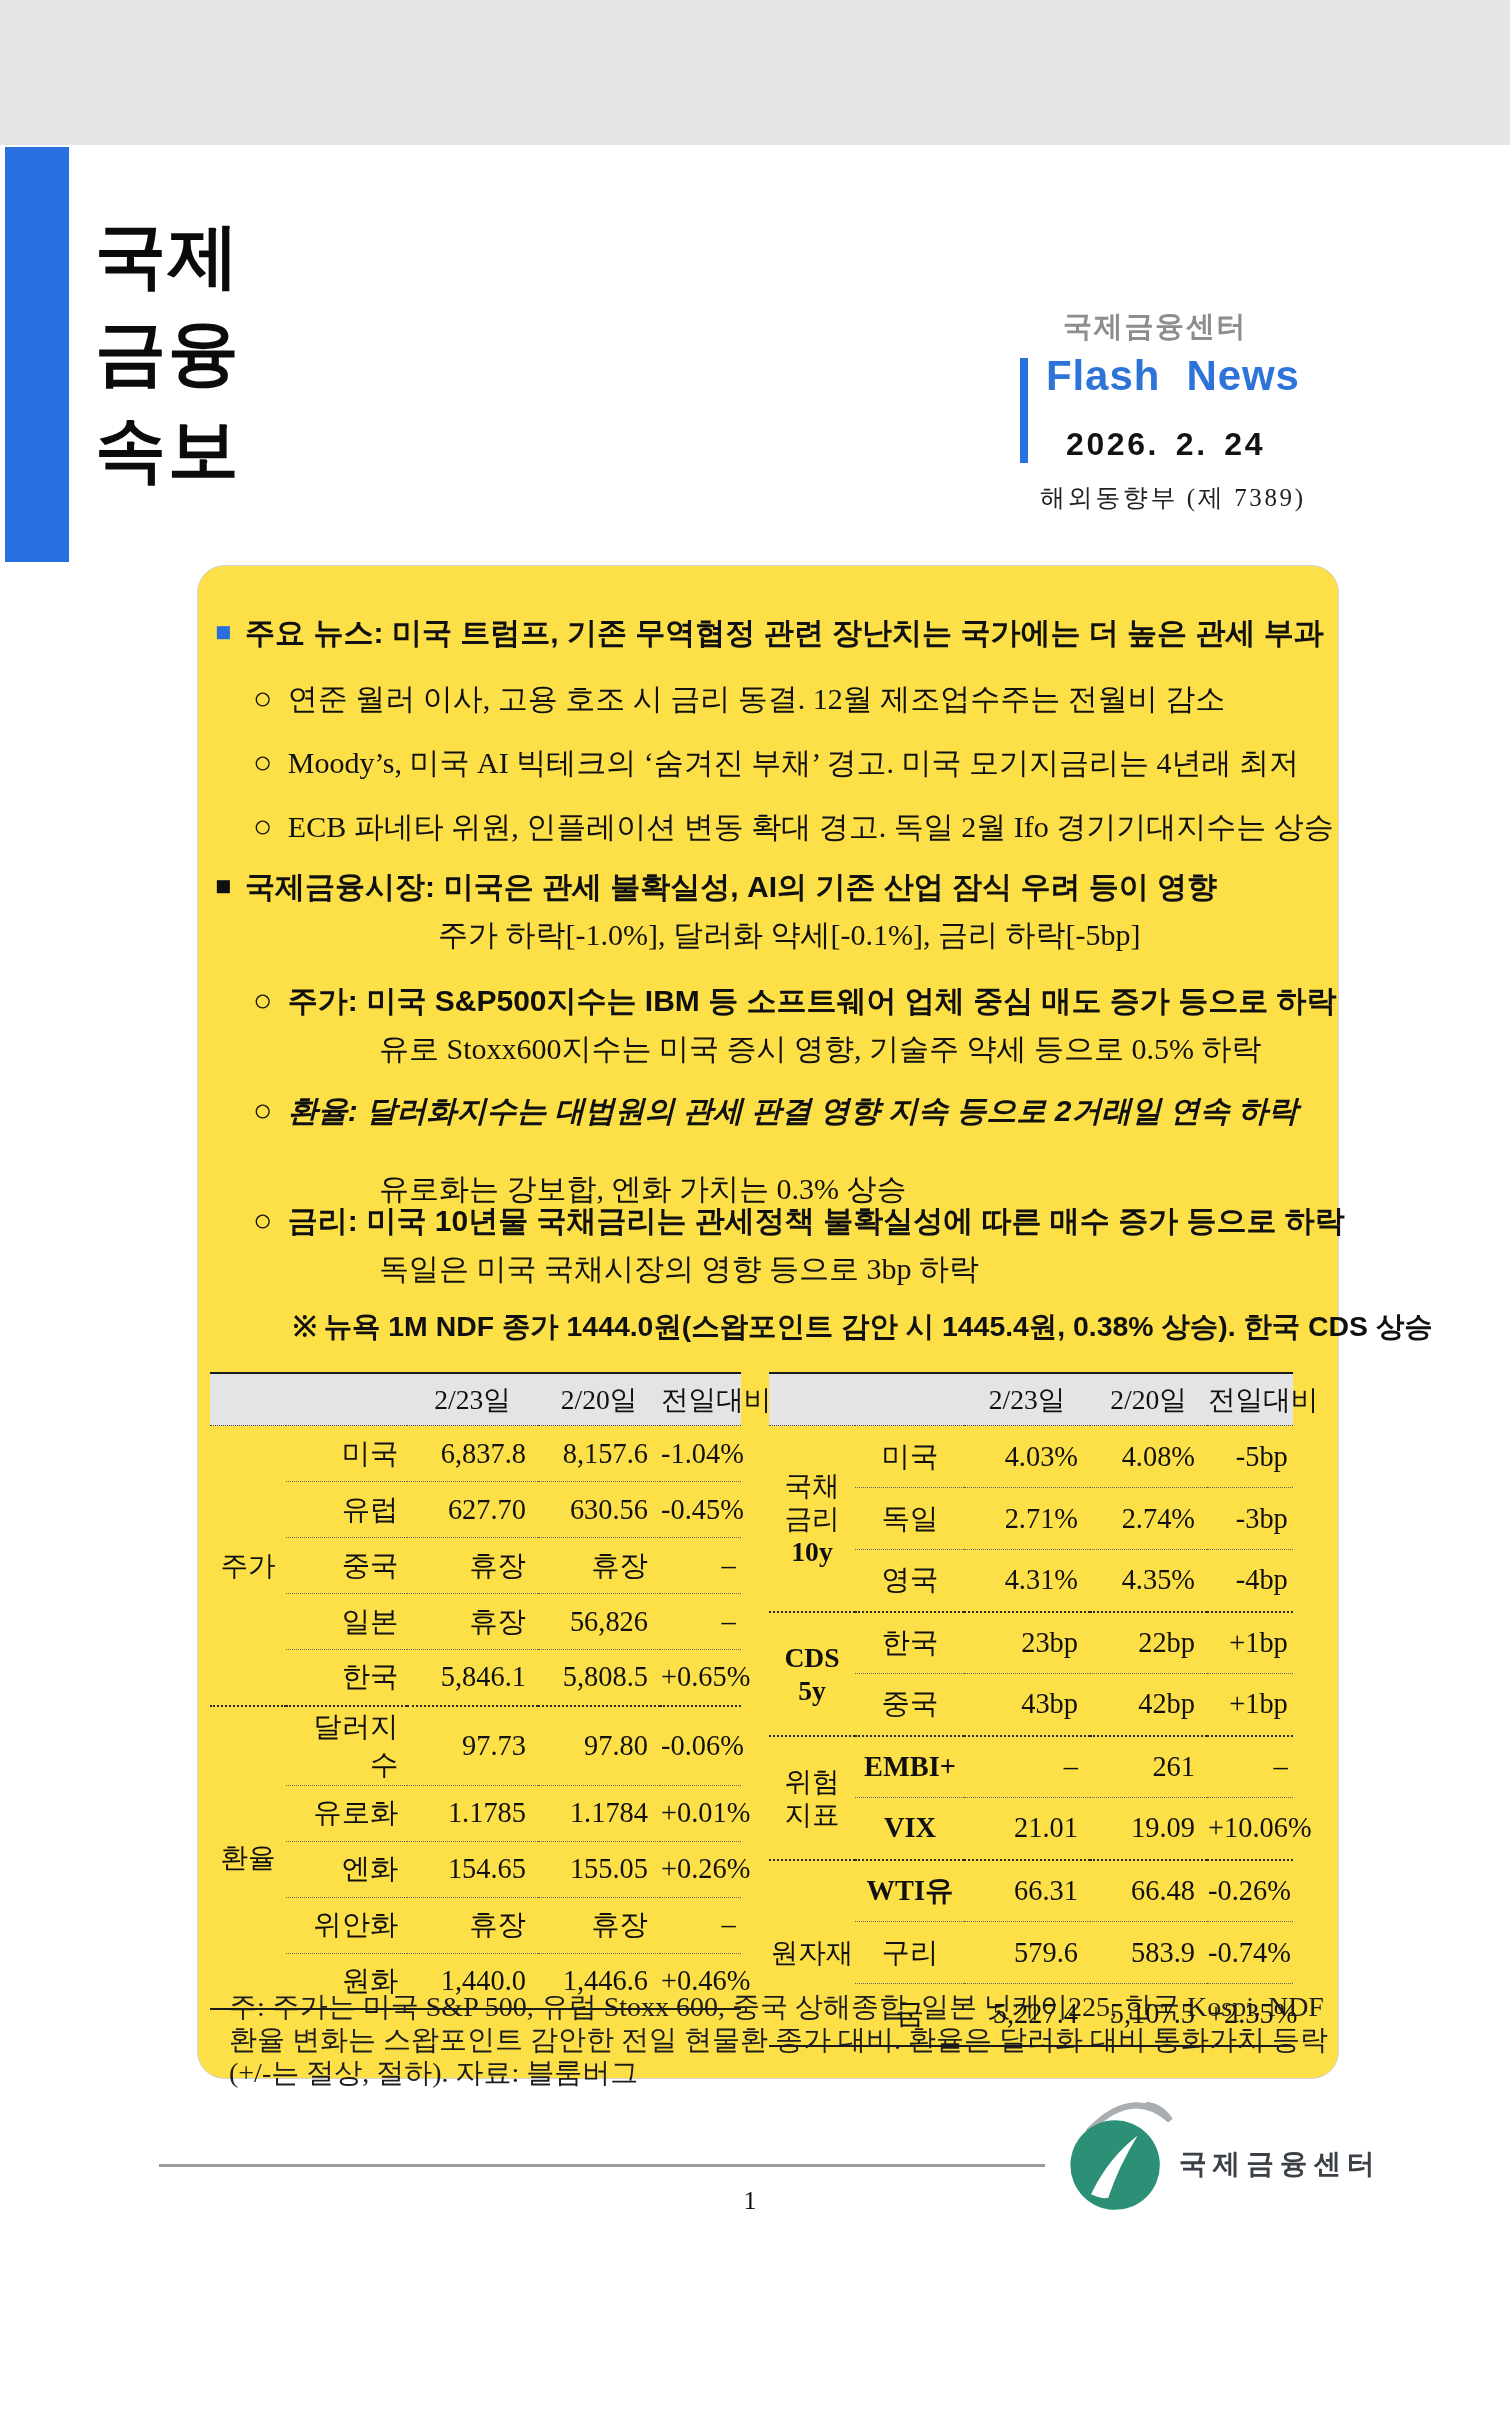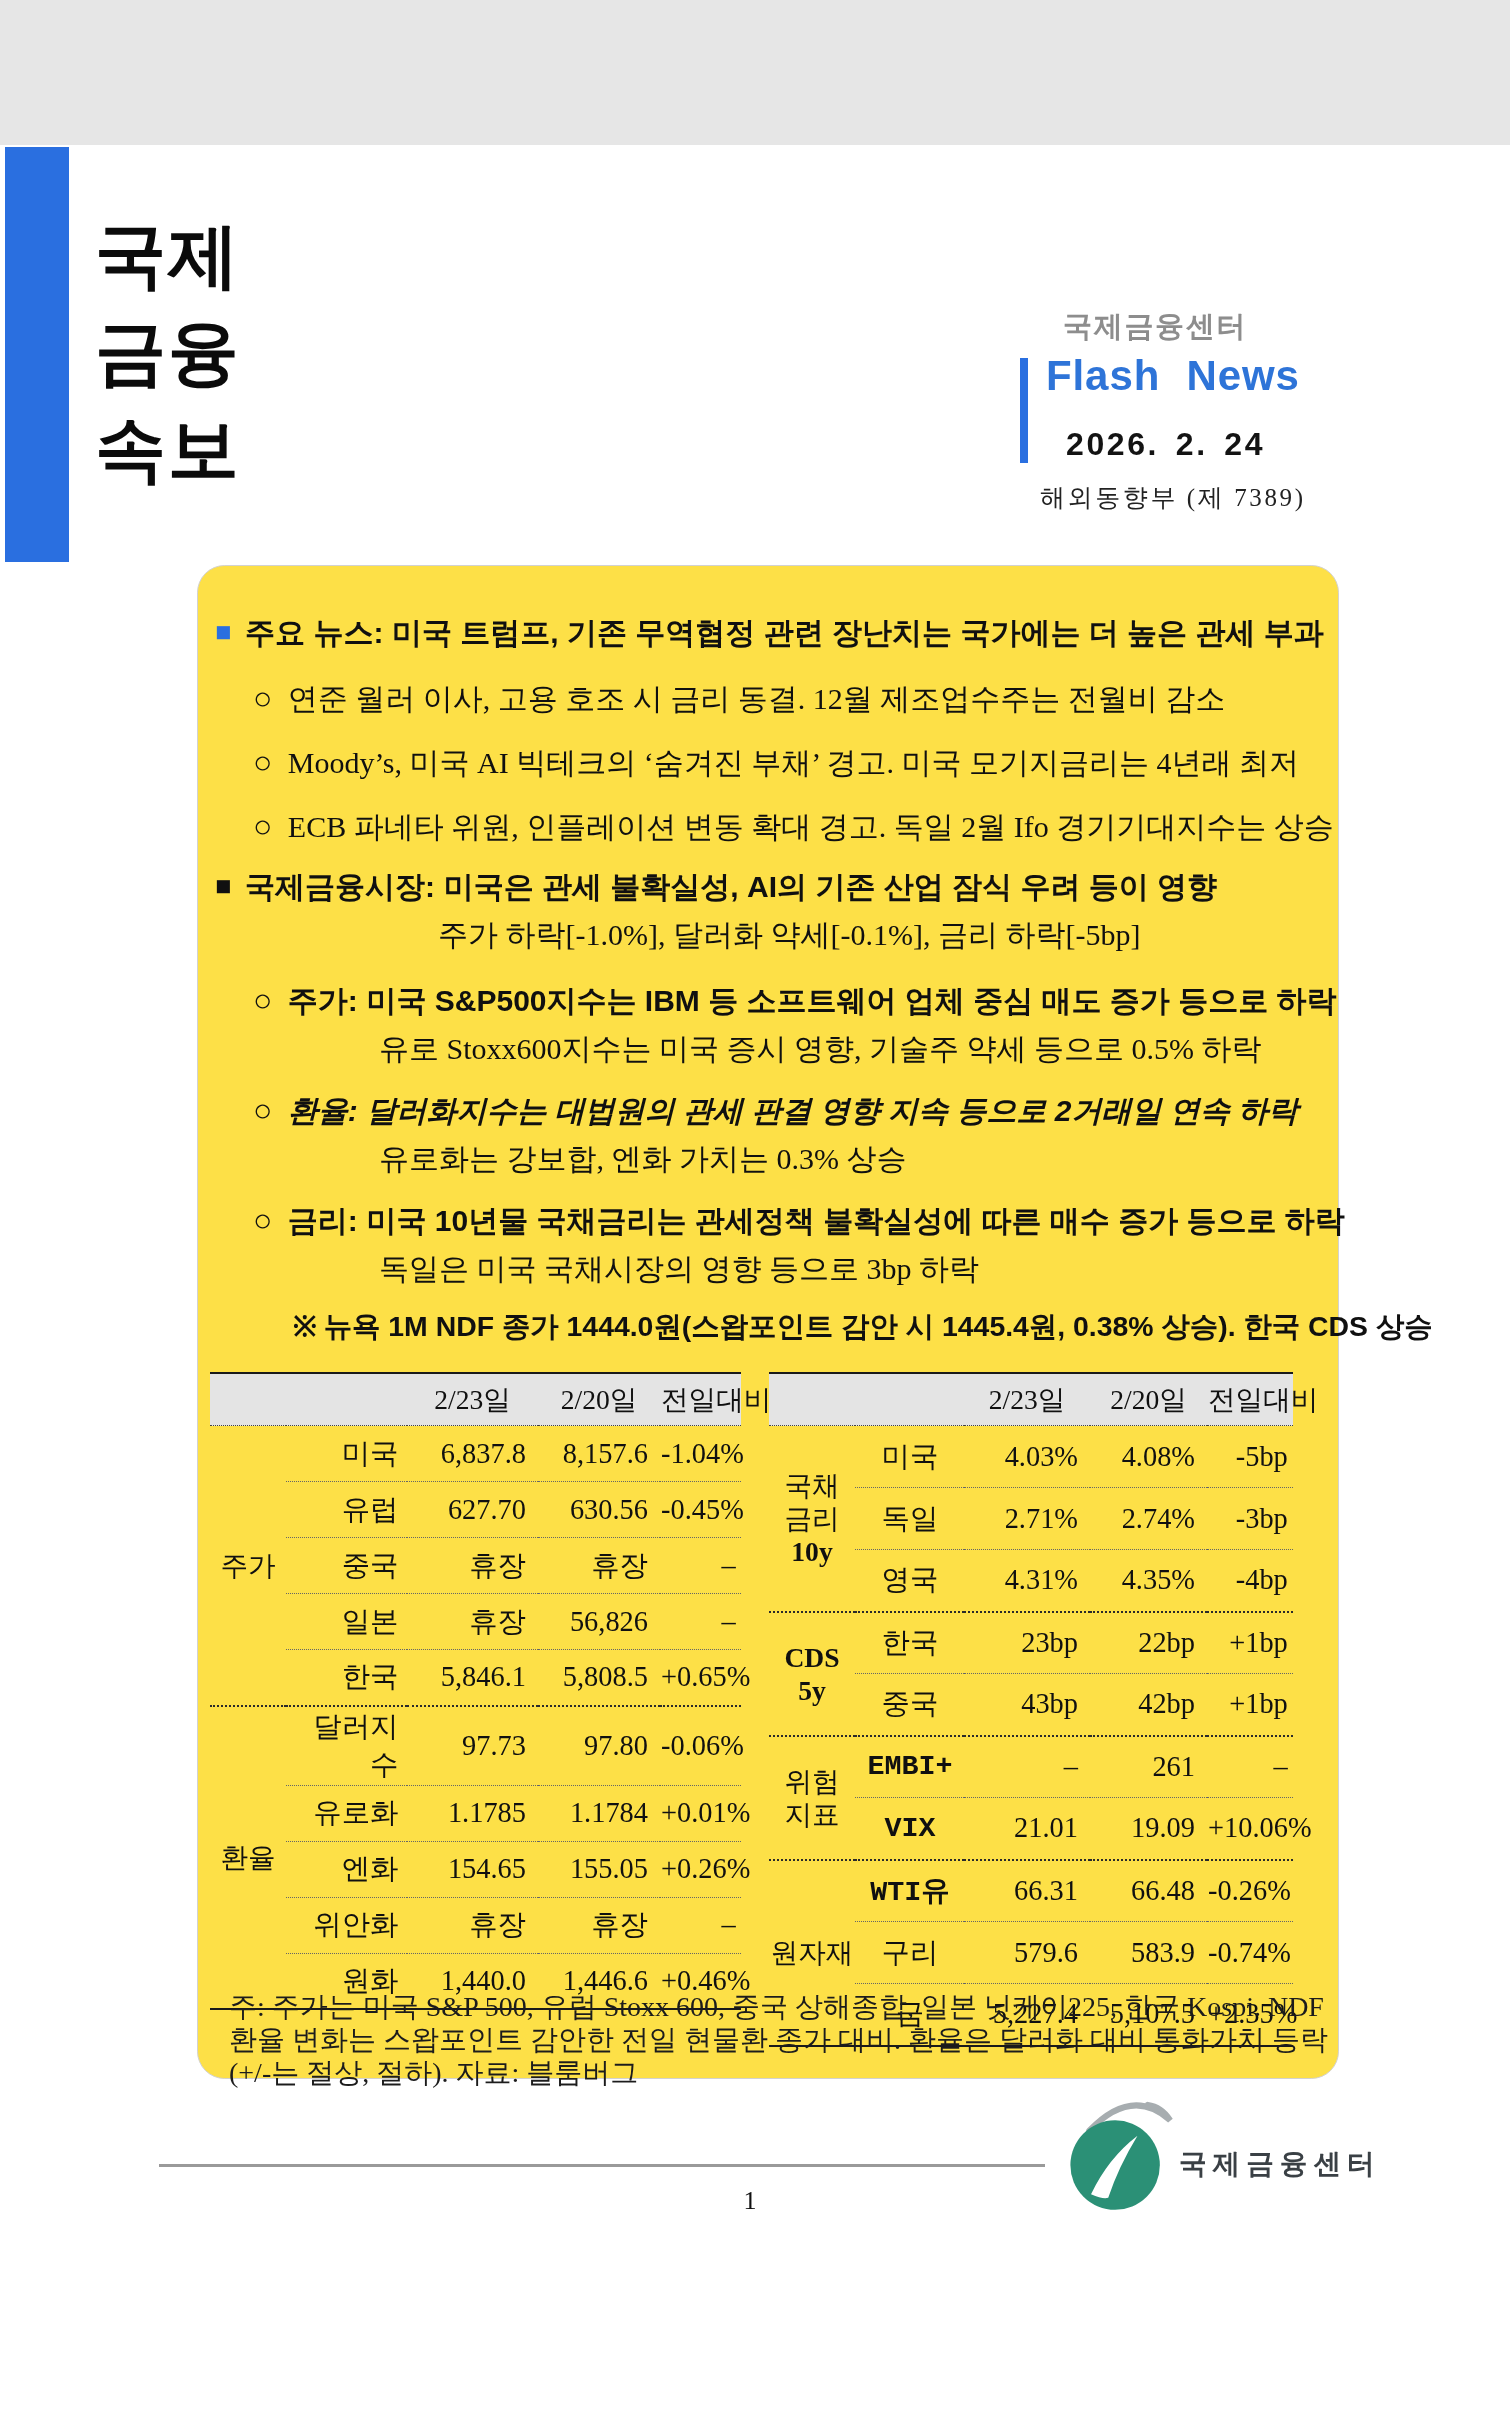--- a/index.html
+++ b/index.html
@@ -39,21 +39,21 @@
   th{background:#e4e4e4;font-weight:400;font-size:27.6px;height:49px;border-bottom:1.7px dotted #444;}
   th.h-val{text-align:center;}
   th.h-chg{text-align:right;padding-right:5.2px;white-space:nowrap;}
   .tbl-left tbody tr{height:56px;}
   .tbl-right tbody tr{height:62px;}
   td{font-size:28.4px;}
   td.grp{text-align:center;vertical-align:middle;line-height:33px;font-size:27.6px;}
   td.grp .lat{font-weight:700;}
   td.item{text-align:right;padding-right:8.6px;}
   .tbl-right td.item{text-align:center;padding-right:0;}
-  td.item.lat{font-weight:700;font-family:Liberation Mono, monospace;}
+  td.item.lat{font-weight:700;}
   td.v{text-align:right;padding-right:12px;}
   td.chg{text-align:right;padding-right:5.2px;}
   tbody td{border-top:1.7px dotted #666;}
   tbody tr.group-start td{border-top:2.6px dotted #2a2a2a;}
   tbody tr:first-child td{border-top:none;}
   
   .footnote{position:absolute;left:31px;top:1424px;width:1105px;font-size:28px;line-height:33px;
             color:#1c1c1c;font-family:"Liberation Serif",serif;}
   
   .footer-rule{position:absolute;left:159px;top:2164px;width:886px;height:3.4px;background:#9a9a9a;}
@@ -104,21 +104,21 @@
     </div>
     <div class="line l-bold" style="top:414px;left:55px;">
       <span class="mk-circ">○</span><span class="lbl">주가:</span><span>미국 S&amp;P500지수는 IBM 등 소프트웨어 업체 중심 매도 증가 등으로 하락</span>
     </div>
     <div class="line l-serif" style="top:463px;left:181px;">
       <span>유로 Stoxx600지수는 미국 증시 영향, 기술주 약세 등으로 0.5% 하락</span>
     </div>
     <div class="line l-bold" style="top:524px;left:55px;font-style:italic;">
       <span class="mk-circ">○</span><span class="lbl">환율:</span><span>달러화지수는 대법원의 관세 판결 영향 지속 등으로 2거래일 연속 하락</span>
     </div>
-    <div class="line l-serif" style="top:573px;left:181px;">
+    <div class="line l-serif" style="top:603px;left:181px;">
       <span>유로화는 강보합, 엔화 가치는 0.3% 상승</span>
     </div>
     <div class="line l-bold" style="top:634px;left:55px;">
       <span class="mk-circ">○</span><span class="lbl">금리:</span><span>미국 10년물 국채금리는 관세정책 불확실성에 따른 매수 증가 등으로 하락</span>
     </div>
     <div class="line l-serif" style="top:683px;left:181px;">
       <span>독일은 미국 국채시장의 영향 등으로 3bp 하락</span>
     </div>
     <div class="line l-bold" style="top:740px;left:95px;font-size:28.4px;">
       <span class="mk-ref">※</span><span>뉴욕 1M NDF 종가 1444.0원(스왑포인트 감안 시 1445.4원, 0.38% 상승). 한국 CDS 상승</span>

